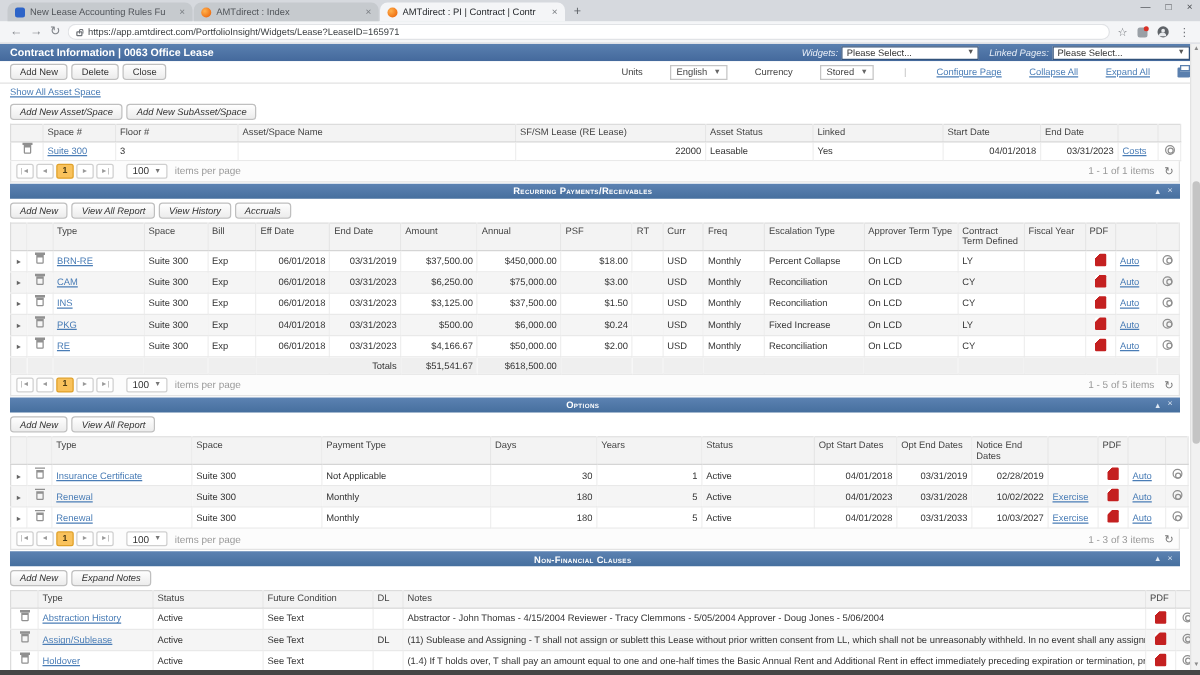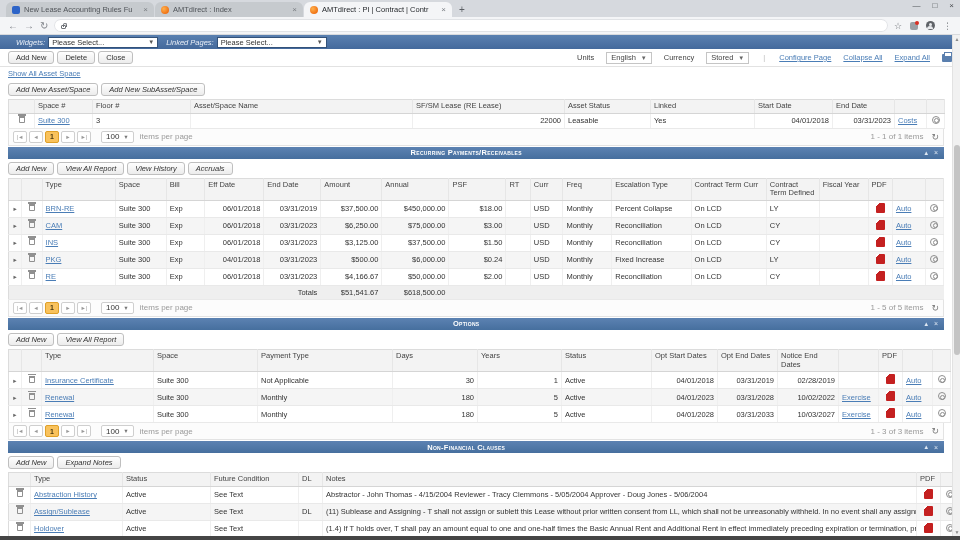--- a/index.html
+++ b/index.html
@@ -36,21 +36,21 @@
   
   .page { position:absolute; top:35px; left:0; right:0; bottom:0; overflow:hidden; background:#fff; }
   .titlebar { height:14px; background:linear-gradient(#5a80b0,#44699c); color:#fff; display:flex; align-items:center; padding:0 8px; }
   .titlebar .ttl { font-weight:bold; font-size:8.5px; flex:1; }
   .tb-label { font-style:italic; color:#e8eef7; font-size:7.5px; margin:0 3px 0 8px; }
   .mini-select { background:#fff; color:#333; font-size:7.5px; height:11px; display:flex; align-items:center; justify-content:space-between; padding:0 3px; width:110px; border:1px solid #33527a; }
   .mini-select .dd { color:#555; font-size:6px; }
   .toolbar { height:18px; display:flex; align-items:center; padding:0 8px; border-bottom:1px solid #e2e2e2; background:#fff; }
   .btn { display:inline-flex; align-items:center; height:13px; padding:0 7px; border:1px solid #bfbfbf; border-radius:3px;
          background:linear-gradient(#fefefe,#ececec); color:#333; font-size:7.5px; margin-right:3px; white-space:nowrap; cursor:pointer; }
-  .tb-right { margin-left:auto; display:flex; align-items:center; gap:12px; font-size:7.5px; color:#444; }
+  .tb-right { margin-left:auto; display:flex; align-items:center; gap:22px; font-size:7.5px; color:#444; }
   .sm-select { border:1px solid #c5c5c5; background:#fff; height:12px; display:flex; align-items:center; gap:5px; padding:0 4px; }
   .sm-select .dd { font-size:6px; color:#666; }
   .sep { color:#bbb; margin:0 2px; }
   .printer { width:10px; height:8px; background:#57board7; position:relative; background:#5a7fae; border-radius:1px; }
   .printer:before { content:""; position:absolute; left:2px; top:-2px; width:6px; height:3px; background:#fff; border:1px solid #5a7fae; }
 
   .content { padding:0 8px 0 8px; width:952px; }
   .linkrow { height:13px; display:flex; align-items:center; font-size:7.5px; }
   .btnrow { height:19px; display:flex; align-items:center;font-style:italic; }
 
@@ -116,32 +116,34 @@
     <span>□</span>
     <span>×</span>
   </div>
 </div>
 <div class="urlbar">
   <span class="navic">←</span>
   <span class="navic">→</span>
   <span class="navic">↻</span>
   <div class="omnibox">
     <span class="lock"></span>
+    <span class="url">https://app.amtdirect.com/PortfolioInsight/Widgets/Lease?LeaseID=165971</span>
   </div>
   <div class="obright">
     <span>☆</span>
     <span class="extic"></span>
     <span class="avatar"></span>
     <span>⋮</span>
   </div>
 </div>
 
 <div class="page">
 
   <div class="titlebar">
+    <span class="ttl">Contract Information | 0063 Office Lease</span>
     <span class="tb-label">Widgets:</span>
     <div class="mini-select">
       <span>Please Select...</span>
       <span class="dd">▼</span>
     </div>
     <span class="tb-label">Linked Pages:</span>
     <div class="mini-select">
       <span>Please Select...</span>
       <span class="dd">▼</span>
     </div>
@@ -283,21 +285,21 @@
           <th>Bill</th>
           <th>Eff Date</th>
           <th>End Date</th>
           <th>Amount</th>
           <th>Annual</th>
           <th>PSF</th>
           <th>RT</th>
           <th>Curr</th>
           <th>Freq</th>
           <th>Escalation Type</th>
-          <th>Contract Term Curr</th>
+          <th>Approver Term Type</th>
           <th>Contract Term Defined</th>
           <th>Fiscal Year</th>
           <th>PDF</th>
           <th></th>
             <th></th>
         </tr>
       </thead>
       <tbody>
 
           <tr>

